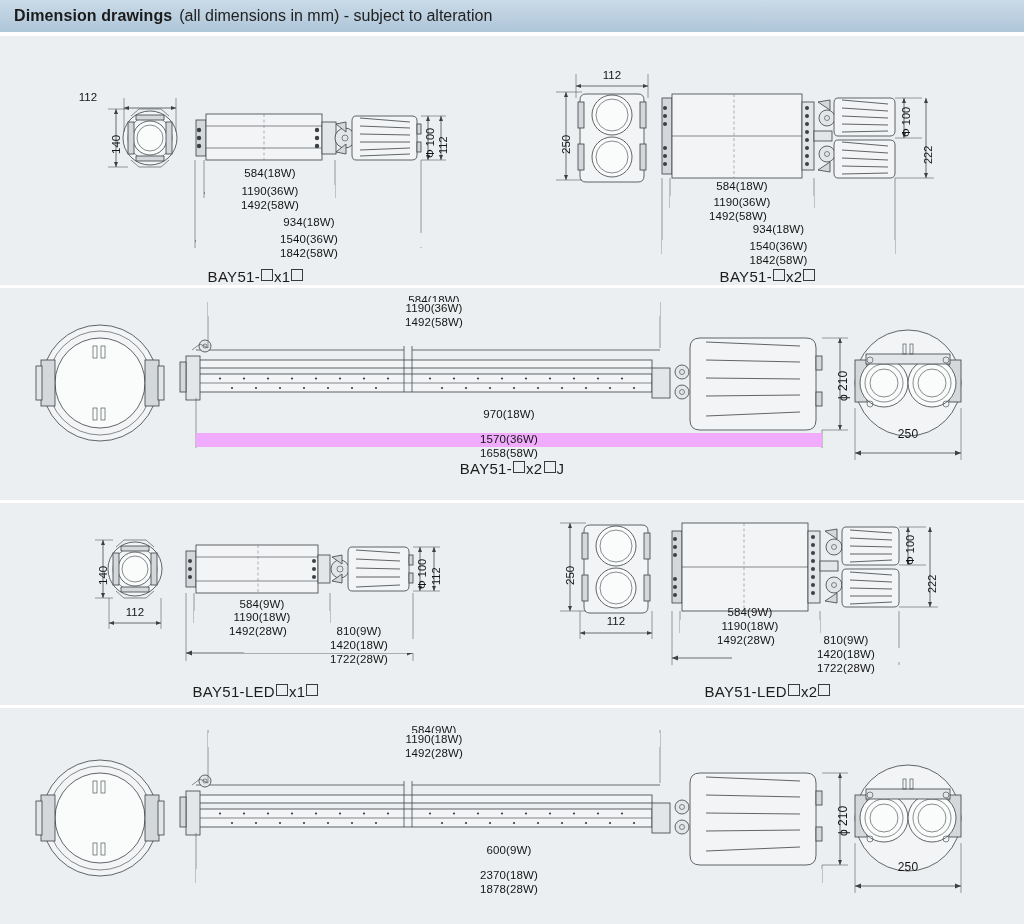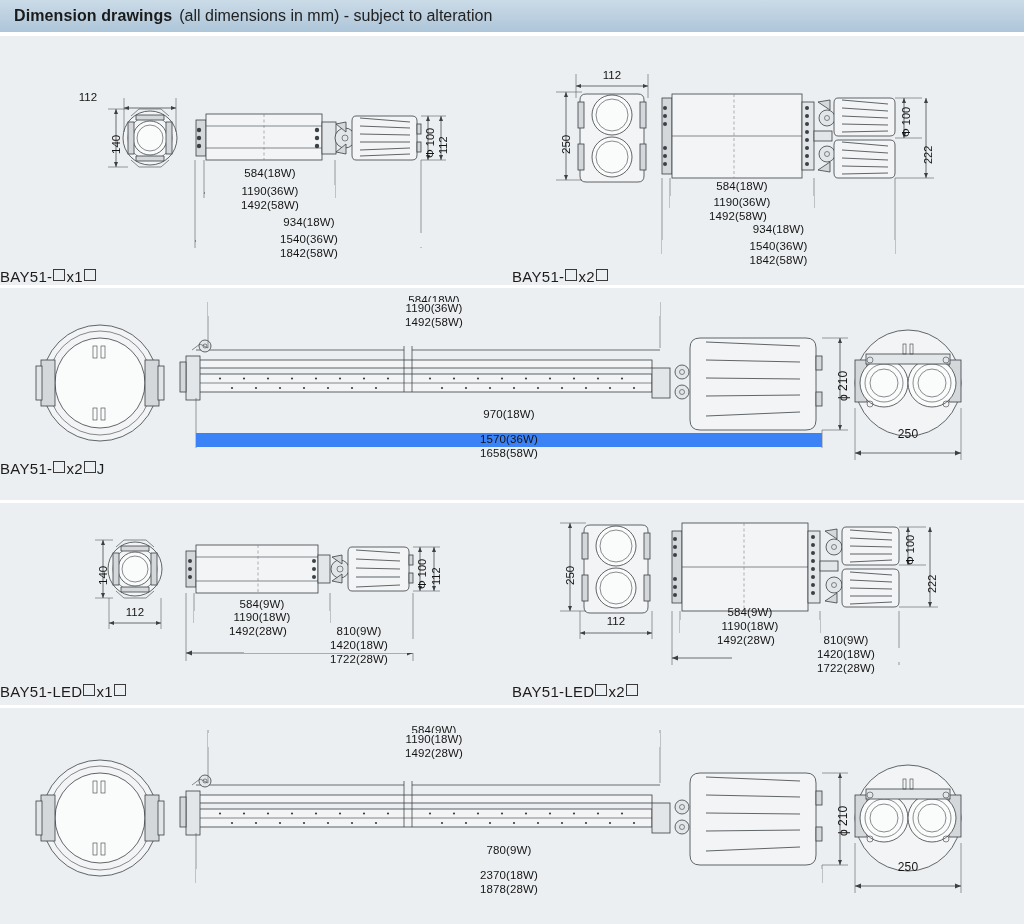--- a/index.html
+++ b/index.html
@@ -35,21 +35,21 @@
   .p2{top:285px;height:215px;}
   .p3{top:500px;height:205px;}
   .p4{top:705px;height:219px;}
 
   .half{position:absolute;top:0;height:100%;}
   .half-l{left:0;width:512px;}
   .half-r{left:512px;width:512px;}
 
   
   .caption{
-    position:absolute;width:100%;
+    position:absolute;width:100%;text-align:center;
     font-size:15px;color:#1c1c1c;letter-spacing:.3px;
     font-family:"Liberation Sans", sans-serif;
   }
   .sq{
     display:inline-block;width:10px;height:10px;
     border:1px solid #3a3a3a;vertical-align:1px;margin:0 1px;
     background:transparent;
   }
   
   .dim{
@@ -451,21 +451,21 @@
       <path d="M196 152 l6 -2.4 v4.8 z" fill="#3b4044"></path>
       <path d="M822 152 l-6 -2.4 v4.8 z" fill="#3b4044"></path>
     </g>
   </svg>
 
   <div class="dim c" style="left:208px;top:6px;width:452px;">584(18W)</div>
   <div class="dim c" style="left:208px;top:14px;width:452px;background:#eceff1;">1190(36W)</div>
   <div class="dim c" style="left:208px;top:28px;width:452px;">1492(58W)</div>
 
   <div class="dim c" style="left:196px;top:120px;width:626px;">970(18W)</div>
-  <div class="dim c" style="left:196px;top:145px;width:626px;background:#3b82f6;">1570(36W)</div>
+  <div class="dim c" style="left:196px;top:145px;width:626px;background:#f0abfc;">1570(36W)</div>
   <div class="dim c" style="left:196px;top:159px;width:626px;">1658(58W)</div>
 
   <div class="vtext rot90" style="left:836px;top:113px;font-size:12px;">ϕ 210</div>
   <div class="dim c" style="left:855px;top:140px;width:106px;font-size:12px;">250</div>
 
   <div class="caption" style="top:172px;">
     <span>BAY51-</span><span class="sq"></span><span>x2</span><span class="sq"></span><span>J</span>
   </div>
 </div>
 
@@ -819,20 +819,20 @@
       <line x1="196" y1="168" x2="822" y2="168" class="ln"></line>
       <path d="M196 168 l6 -2.4 v4.8 z" fill="#3b4044"></path>
       <path d="M822 168 l-6 -2.4 v4.8 z" fill="#3b4044"></path>
     </g>
   </svg>
 
   <div class="dim c" style="left:208px;top:16px;width:452px;">584(9W)</div>
   <div class="dim c" style="left:208px;top:25px;width:452px;background:#eceff1;">1190(18W)</div>
   <div class="dim c" style="left:208px;top:39px;width:452px;">1492(28W)</div>
 
-  <div class="dim c" style="left:196px;top:136px;width:626px;">780(9W)</div>
+  <div class="dim c" style="left:196px;top:136px;width:626px;">600(9W)</div>
   <div class="dim c" style="left:196px;top:161px;width:626px;background:#eceff1;">2370(18W)</div>
   <div class="dim c" style="left:196px;top:175px;width:626px;">1878(28W)</div>
 
   <div class="vtext rot90" style="left:836px;top:128px;font-size:12px;">ϕ 210</div>
   <div class="dim c" style="left:855px;top:153px;width:106px;font-size:12px;">250</div>
 
 </div>
 
 </body></html>

